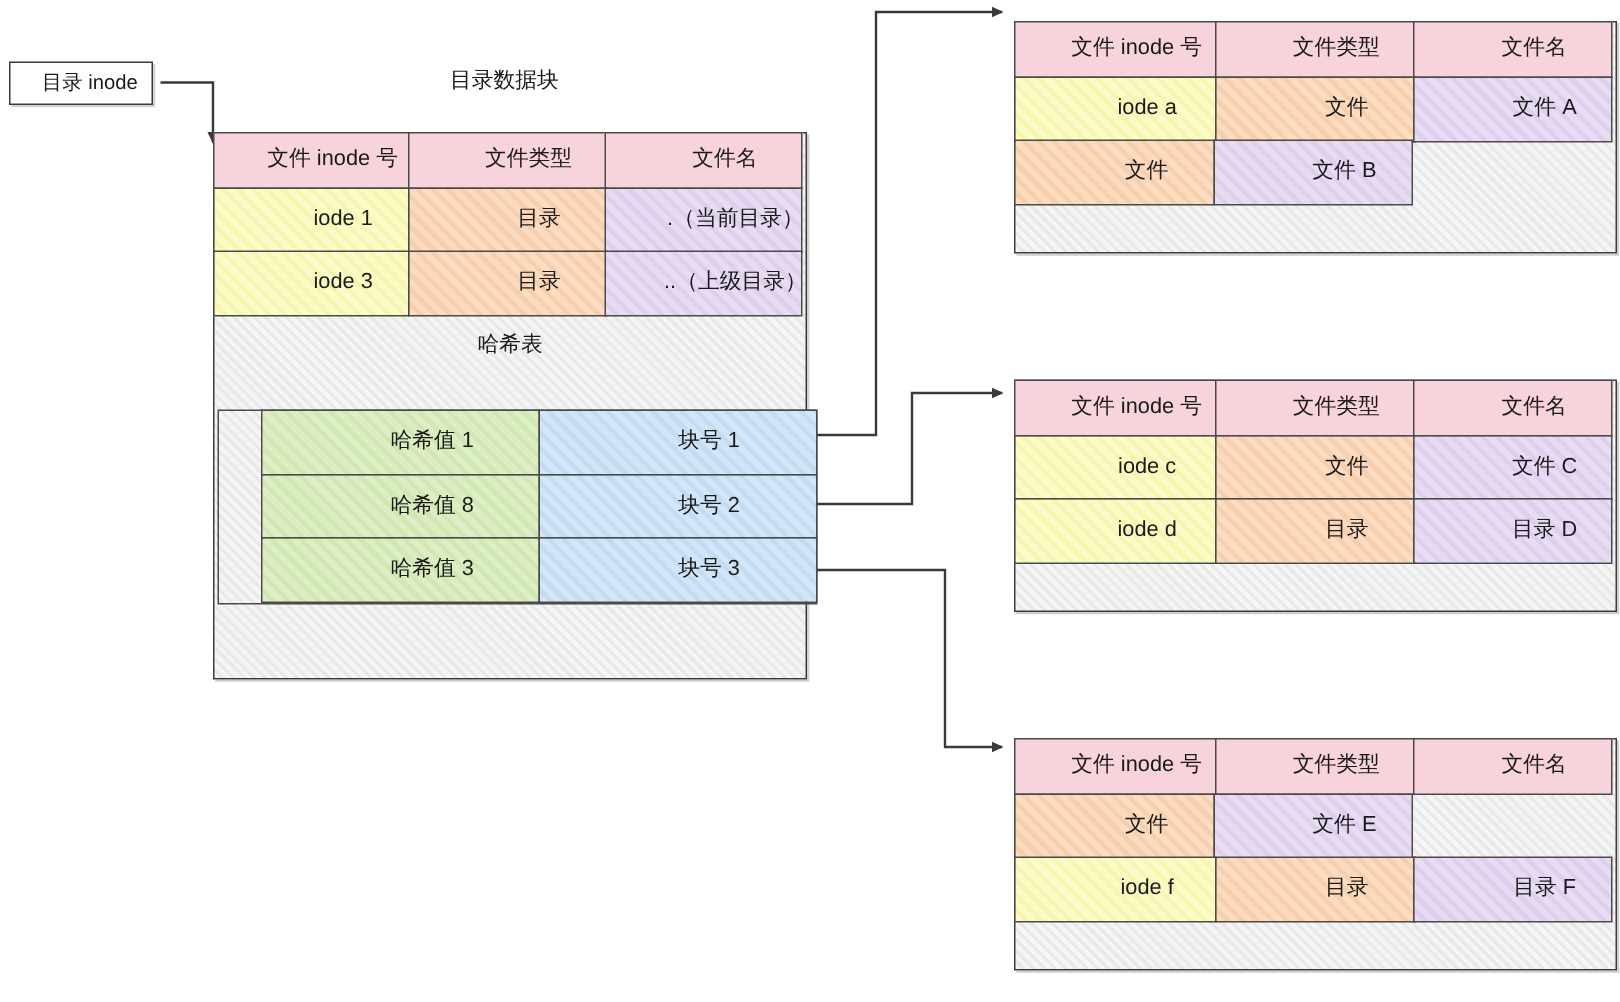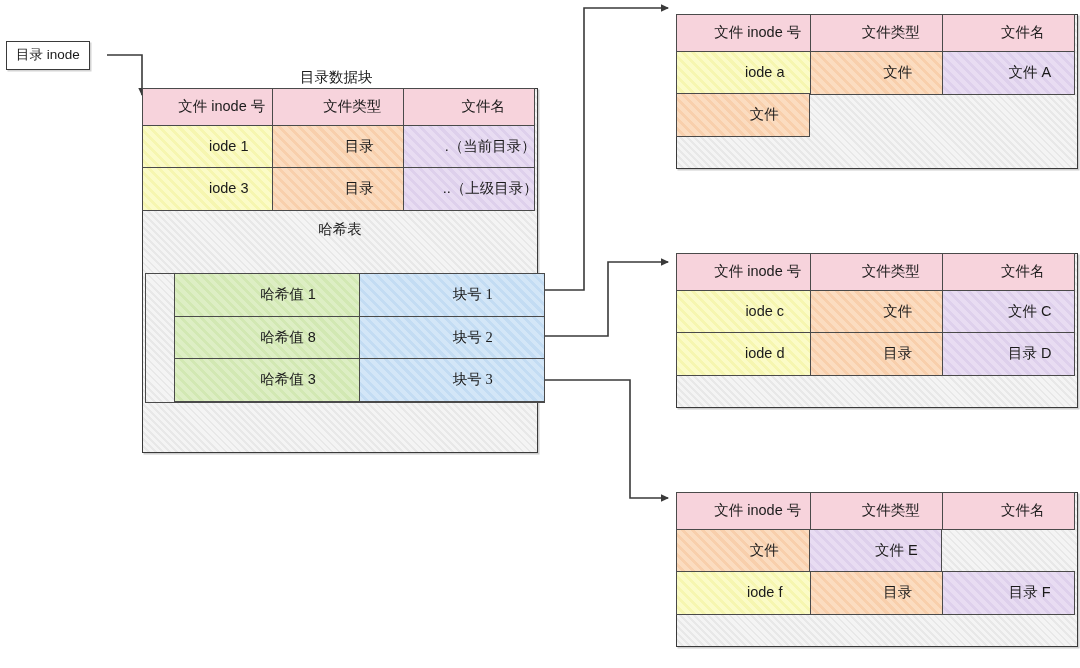--- a/index.html
+++ b/index.html
@@ -108,21 +108,21 @@
     width: 100%;
     height: 38px;
     display: flex;
     align-items: center;
     justify-content: center;
     font-size: 14.5px;
     background: transparent;
     border: none;
   }
   .hash-row .cell-h { width: 198px; margin-left: 28px; }
-  .hash-row .cell-b { width: 198px; font-family: Liberation Serif, serif; }
+  .hash-row .cell-b { width: 198px; }
   .hash-table {
     position: absolute;
     left: 2px;
     top: 184px;
     width: 400px;
     border: 1.6px solid #4a4a4a;
     box-sizing: border-box;
   }
 
   
@@ -136,28 +136,28 @@
   #block-1 { left: 676px; top: 14px; }
   #block-2 { left: 676px; top: 253px; }
   #block-3 { left: 676px; top: 492px; }
 
   
   .plain-label {
     position: absolute;
     font-size: 14.5px;
     white-space: nowrap;
   }
-  #dir-data-title { left: 300px; top: 68px; }
+  #dir-data-title { left: 300px; top: 44px; }
 
   .tag {
     position: absolute;
     left: 6px;
     top: 41px;
     box-sizing: border-box;
-    padding: 4px 9px 5px 9px;
+    padding: 4px 9px 5px 21px;
     font-size: 13.5px;
     border: 1.5px solid #3a3a3a;
     background: #ffffff;
     box-shadow: 1.5px 1.5px 0 rgba(60,60,60,0.22);
     white-space: nowrap;
   }
 </style>
 </head>
 <body>
 
@@ -226,20 +226,21 @@
       <div class="cell hdr cell-type">文件类型</div>
       <div class="cell hdr cell-name">文件名</div>
     </div>
     <div class="row data-row">
       <div class="cell c-yellow cell-inode">iode a</div>
       <div class="cell c-orange cell-type">文件</div>
       <div class="cell c-purple cell-name">文件 A</div>
     </div>
     <div class="row data-row">
       <div class="cell c-orange cell-type">文件</div>
+      <div class="cell c-purple cell-name">文件 B</div>
     </div>
   </div>
 
   <div class="block rblock" id="block-2">
     <div class="row">
       <div class="cell hdr cell-inode">文件 inode 号</div>
       <div class="cell hdr cell-type">文件类型</div>
       <div class="cell hdr cell-name">文件名</div>
     </div>
     <div class="row data-row">

